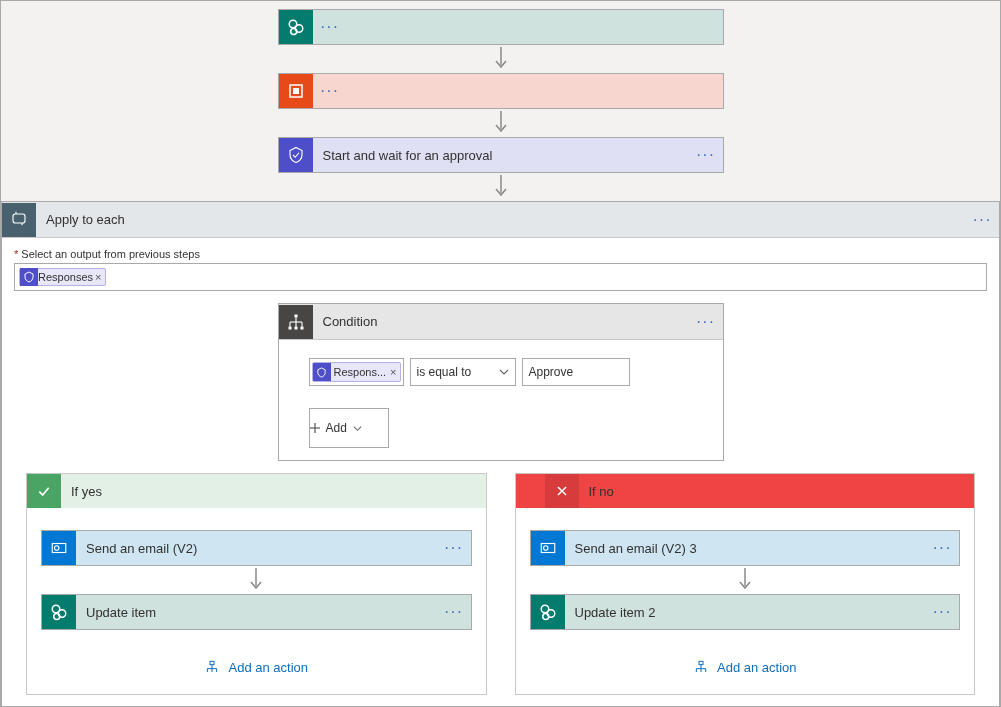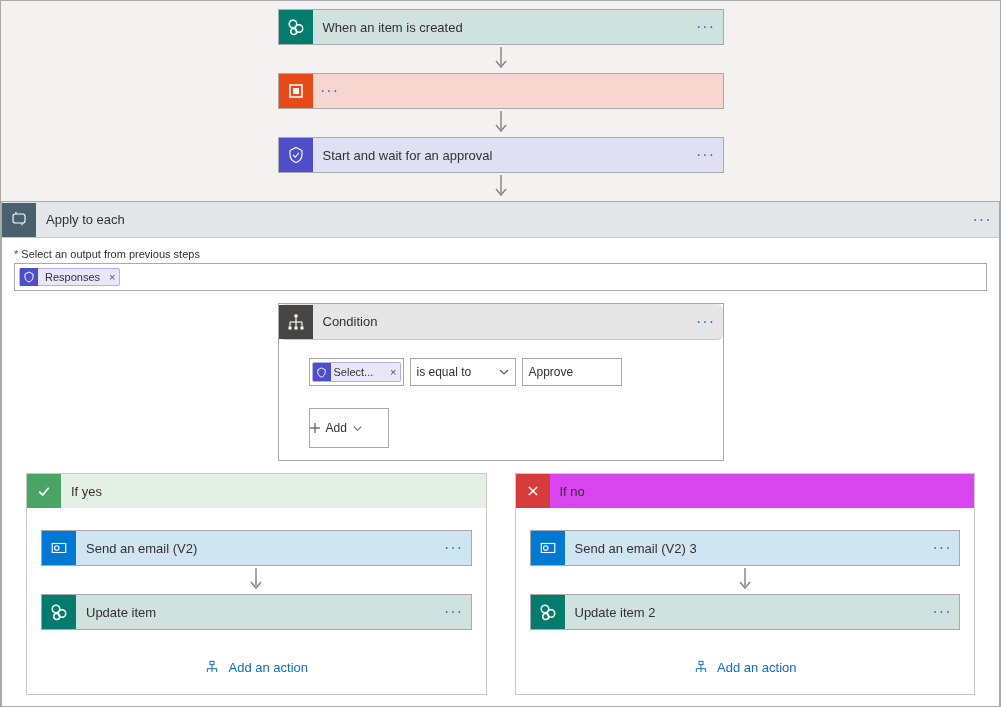--- a/index.html
+++ b/index.html
@@ -110,42 +110,41 @@
   }
   .token {
     display: inline-flex;
     align-items: center;
     background: #e8e6f9;
     border: 1px solid #b5b0e6;
     border-radius: 2px;
     font-size: 11px;
     height: 18px;
     padding-right: 4px;
-    gap: 7px;
+    gap: 0;
   }
   .token .token-ic {
     width: 18px; height: 18px;
     background: #4e4ec9;
     display:flex;align-items:center;justify-content:center;
   }
   .token .x { color:#555; margin-left:2px; cursor:pointer; }
 
   .condition-card {
     width: 446px;
     border: 1px solid #a9a9a9;
     background: #fff;
     margin-top: 12px;
   }
   .condition-header {
     display: flex;
     align-items: center;
     height: 36px;
     background: #e6e6e6;
     border-bottom: 1px solid #c8c8c8;
-    border-radius: 6px;
   }
   .condition-header .icon-box {
     width: 34px; height: 34px; background: #484644;
     display:flex;align-items:center;justify-content:center;
   }
   .condition-header .title { flex:1; padding-left:10px; }
   .condition-header .ellipsis { width:34px; text-align:center; color:#3b6bbf; font-size:16px; letter-spacing:1px;}
 
   .condition-body { padding: 18px 30px 12px; }
   .cond-row { display:flex; gap:6px; }
@@ -153,21 +152,21 @@
     border: 1px solid #a9a9a9;
     height: 28px;
     font-size: 12px;
     display: flex;
     align-items: center;
     padding: 0 6px;
     background: #fff;
   }
   .cond-left { width: 95px; padding:2px; }
   .cond-op   { width: 106px; justify-content: space-between; cursor:pointer; }
-  .cond-right{ width: 100px; align-items: center; }
+  .cond-right{ width: 108px; align-items: center; }
   .token-small {
     display:inline-flex;align-items:center;
     background:#e8e6f9;border:1px solid #b5b0e6;border-radius:2px;
     font-size:11px;height:20px;width:100%;padding-right:3px;gap:3px;
     overflow:hidden;
   }
   .token-small .token-ic{width:18px;height:18px;background:#4e4ec9;display:flex;align-items:center;justify-content:center;flex-shrink:0;}
   .token-small .lbl{flex:1;overflow:hidden;text-overflow:ellipsis;white-space:nowrap;}
   .token-small .x{color:#555;cursor:pointer;}
 
@@ -195,21 +194,21 @@
     background: #fff;
     padding-bottom: 18px;
   }
   .branch-header {
     height: 34px;
     display: flex;
     align-items: center;
     padding-left: 0;
   }
   .branch-yes { background: #e3f0e5; }
-  .branch-no  { background: #d946ef; }
+  .branch-no  { background: #ef4444; padding-left: 29px; }
   .branch-header .sq {
     width: 34px; height: 34px;
     display:flex;align-items:center;justify-content:center;
   }
   .sq-yes { background:#4aa564; }
   .sq-no  { background:#d83b3b; }
   .branch-header .lbl { padding-left: 10px; }
 
   .branch-body { padding: 22px 14px 0; display:flex; flex-direction:column; align-items:center; }
   .branch-body .step-card { width: 100%; }
@@ -233,21 +232,20 @@
   <div class="center-col">
 
     <div class="step-card sharepoint-bg">
       <div class="icon-box sharepoint-ic">
         <svg width="18" height="18" viewBox="0 0 24 24">
             <circle cx="8" cy="8" r="5" fill="none" stroke="#fff" stroke-width="2"></circle>
             <circle cx="16" cy="14" r="5" fill="none" stroke="#fff" stroke-width="2"></circle>
             <circle cx="9" cy="18" r="4" fill="none" stroke="#fff" stroke-width="2"></circle>
           </svg>
       </div>
-      <div class="title">When an item is created</div>
       <div class="ellipsis">···</div>
     </div>
 
     <div class="arrow">
       <svg width="20" height="28">
           <line x1="10" y1="2" x2="10" y2="20" stroke="#888" stroke-width="1.5"></line>
           <polyline points="5,16 10,22 15,16" fill="none" stroke="#888" stroke-width="1.5"></polyline>
         </svg>
     </div>
 
@@ -336,21 +334,21 @@
           </div>
           <div class="condition-body">
             <div class="cond-row">
               <div class="cond-cell cond-left">
                 <span class="token-small">
                   <span class="token-ic">
                     <svg width="11" height="11" viewBox="0 0 24 24">
                         <path d="M12 2 L20 6 V12 C20 17 16 21 12 22 C8 21 4 17 4 12 V6 Z" fill="none" stroke="#fff" stroke-width="2"></path>
                       </svg>
                   </span>
-                  <span class="lbl">Select...</span>
+                  <span class="lbl">Respons...</span>
                   <span class="x">×</span>
                 </span>
               </div>
               <div class="cond-cell cond-op">
                 <span>is equal to</span>
                 <svg width="10" height="10" viewBox="0 0 10 10">
                     <polyline points="1,3 5,7 9,3" fill="none" stroke="#666" stroke-width="1.2"></polyline>
                   </svg>
               </div>
               <div class="cond-cell cond-right">

